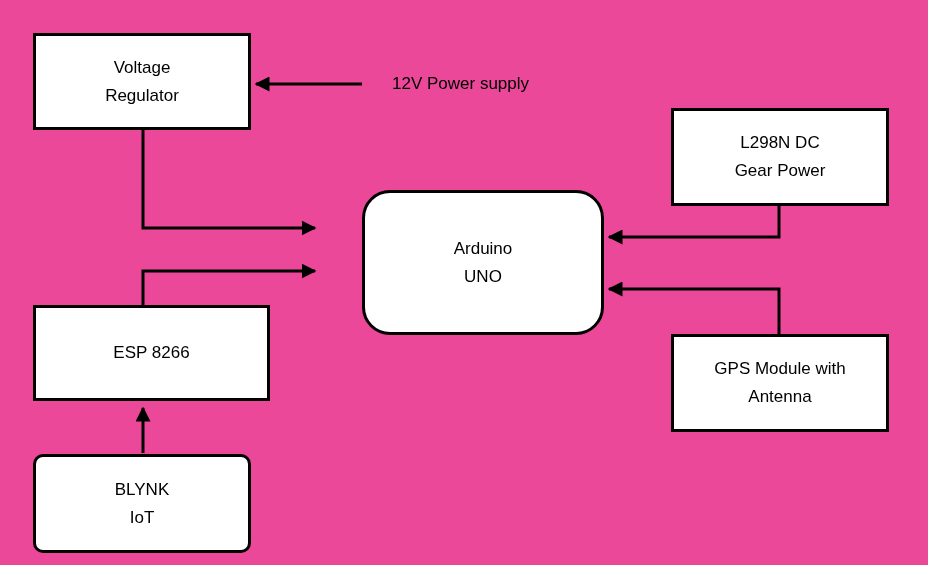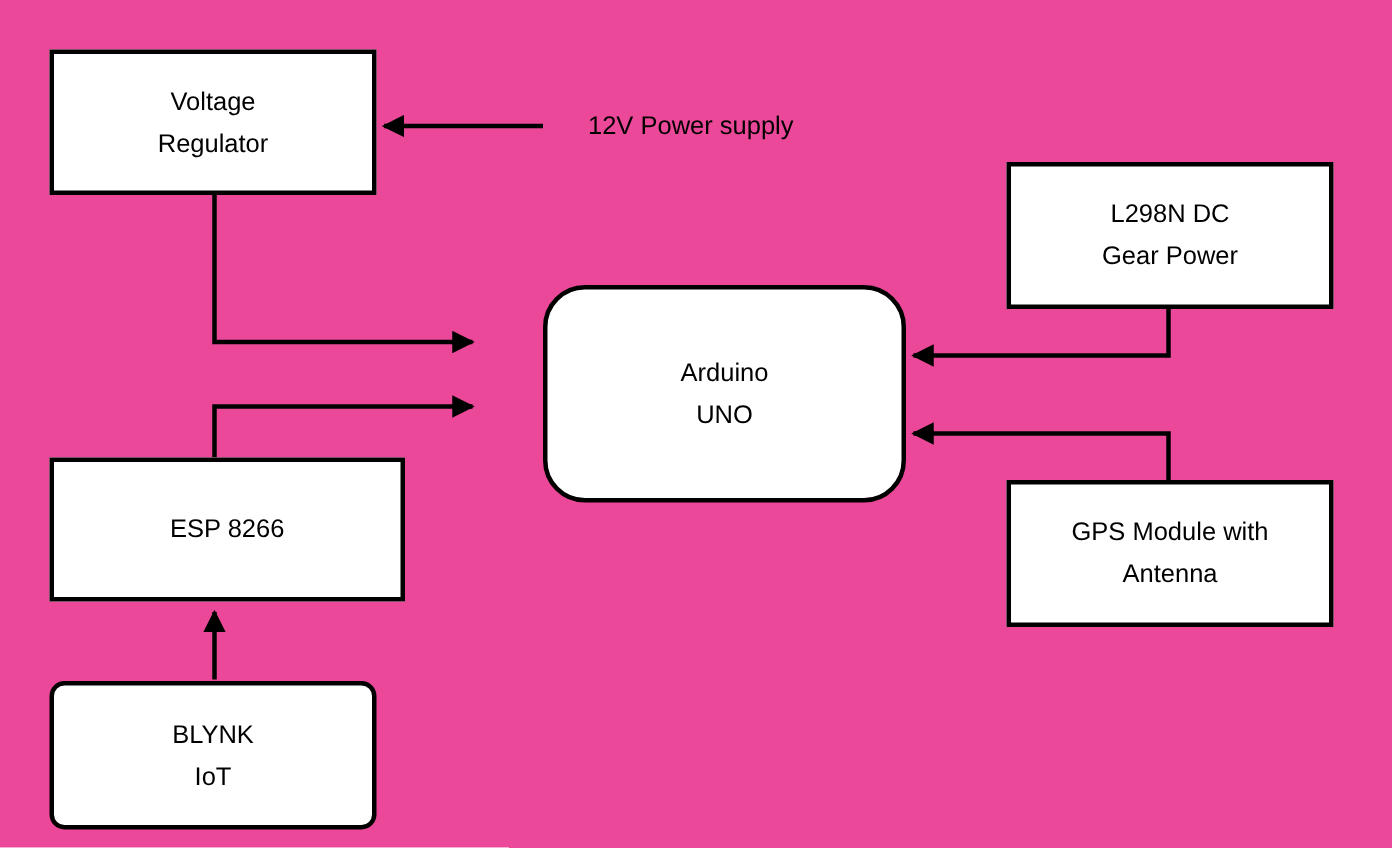--- a/index.html
+++ b/index.html
@@ -30,21 +30,21 @@
     line-height: 28px;
     z-index: 2;
   }
   .rounded {
     border-radius: 28px;
   }
   #box-voltage-regulator { left: 33px;  top: 33px;  width: 218px; height: 97px; }
   #box-l298n             { left: 671px; top: 108px; width: 218px; height: 98px; }
   #box-arduino           { left: 319px; top: 190px; width: 242px; height: 145px; margin-left: 43px; }
   #box-esp8266           { left: 33px;  top: 305px; width: 237px; height: 96px; }
-  #box-gps               { left: 671px; top: 320px; width: 218px; height: 98px; }
+  #box-gps               { left: 671px; top: 334px; width: 218px; height: 98px; }
   #box-blynk             { left: 33px;  top: 454px; width: 218px; height: 99px; border-radius: 10px; }
   .free-label {
     position: absolute;
     left: 392px;
     top: 70px;
     font-size: 17px;
     line-height: 28px;
     white-space: nowrap;
     z-index: 2;
   }

